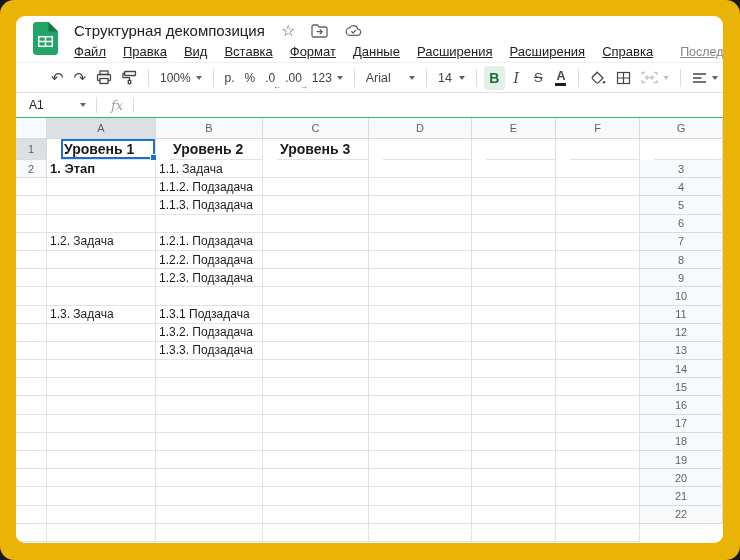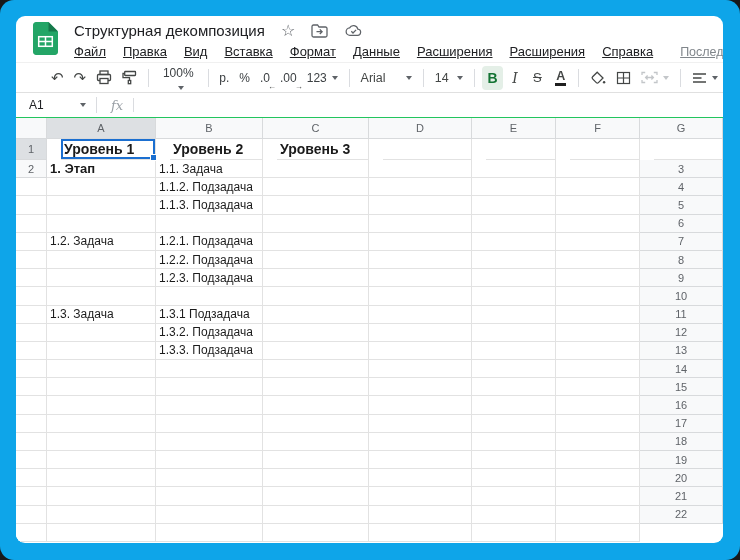--- a/index.html
+++ b/index.html
@@ -1,18 +1,18 @@
 <!DOCTYPE html>
 <html><head>
 <meta charset="utf-8">
 <style>
   * { margin:0; padding:0; box-sizing:border-box; }
   html,body { background:#17181a; }
   body { width:740px; height:560px; font-family:"Liberation Sans", sans-serif; position:relative; }
-  .frame { position:absolute; inset:0; width:740px; height:560px; background:#0ea5e9; border-radius:14px; }
+  .frame { position:absolute; inset:0; width:740px; height:560px; background:#eab308; border-radius:14px; }
   .window { position:absolute; left:16px; top:16px; width:707px; height:527px; background:#fff; border-radius:9px; overflow:hidden; }
 
   
   .header { position:relative; height:46px; }
   .logo { position:absolute; left:17px; top:6px; width:25px; height:33px; }
   .title-row { position:absolute; left:58px; top:6px; display:flex; align-items:center; gap:16px; }
   .doc-title { font-size:15px; color:#202124; white-space:nowrap; }
   .t-icon { color:#5f6368; display:flex; align-items:center; }
   .star-glyph { font-size:16px; line-height:16px; }
   .menu-row { position:absolute; left:58px; top:28px; display:flex; align-items:center; gap:17px; white-space:nowrap; width:660px; }
@@ -20,21 +20,21 @@
   .last-edit { font-size:12.5px; color:#80868b; text-decoration:underline; margin-left:10px; }
 
   
   .toolbar { height:31px; border-top:1px solid #f0f0f0; border-bottom:1px solid #e0e0e0; display:flex; align-items:center; padding-left:30px; }
   .tb-btn { display:flex; align-items:center; justify-content:center; height:24px; padding:0 4px; margin:0 1px; color:#444746; cursor:default; border-radius:4px; position:relative; }
   .glyph { font-size:15px; }
   .txt { font-size:12px; color:#3c4043; }
   .tb-sep { width:1px; height:18px; background:#dadce0; margin:0 6px; }
   .arr { width:0; height:0; border-left:3.5px solid transparent; border-right:3.5px solid transparent; border-top:4px solid #5f6368; margin-left:5px; }
   .arr.grey { border-top-color:#c3c6c9; }
-  .zoom-ctl { width:52px; justify-content:space-between; font-size:12px; color:#3c4043;flex-direction:column; }
+  .zoom-ctl { width:52px; justify-content:space-between; font-size:12px; color:#3c4043; }
   .dec .mini { position:absolute; bottom:-1px; right:-2px; font-size:8px; color:#444746; }
   .font-name { width:70px; justify-content:space-between; font-size:12.5px; }
   .font-size { width:42px; justify-content:space-between; font-size:12.5px; }
   .bold { font-weight:700; font-size:14px; width:24px; }
   .bold.active { background:#e4efe7; color:#137333; }
   .italic { font-family:"DejaVu Serif", serif; font-style:italic; font-size:14px; width:22px; }
   .strike { font-size:13px; width:24px; text-decoration:line-through; }
   .tcolor { flex-direction:column; gap:1px; width:24px; }
   .tcolor .a { font-size:12.5px; line-height:12px; font-weight:600; }
   .cbar { width:11px; height:3px; background:#1f1f1f; }

